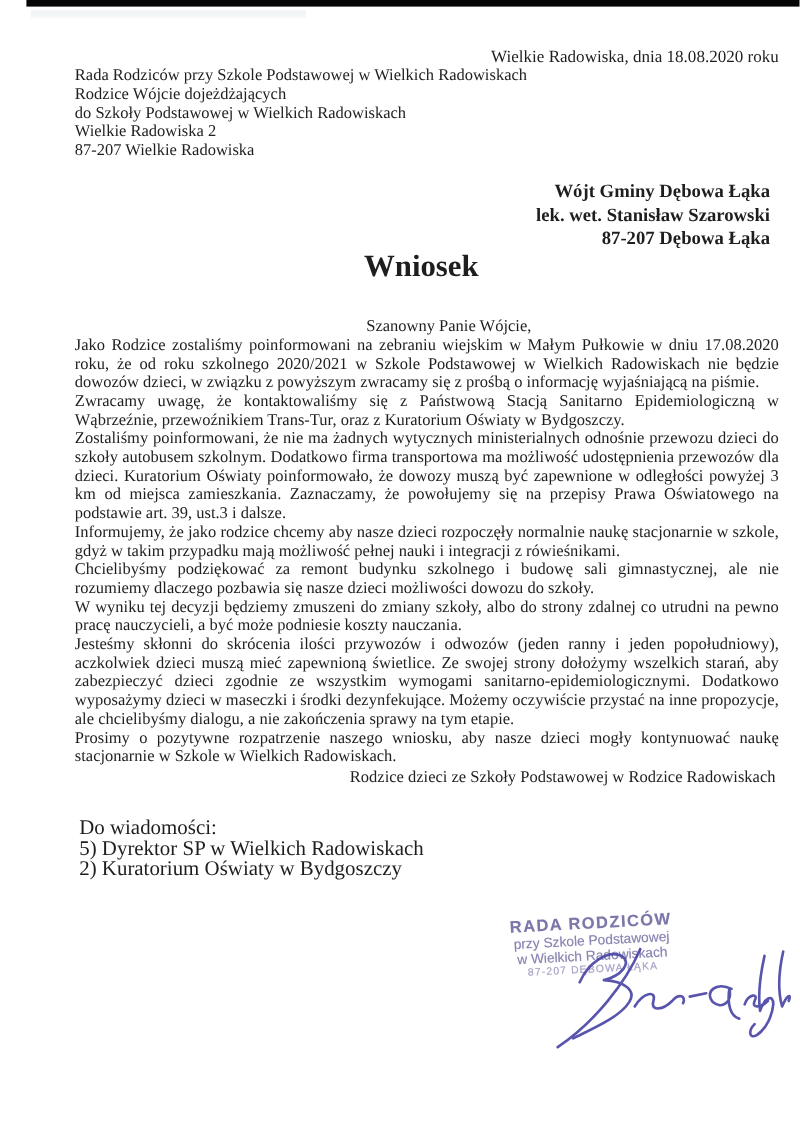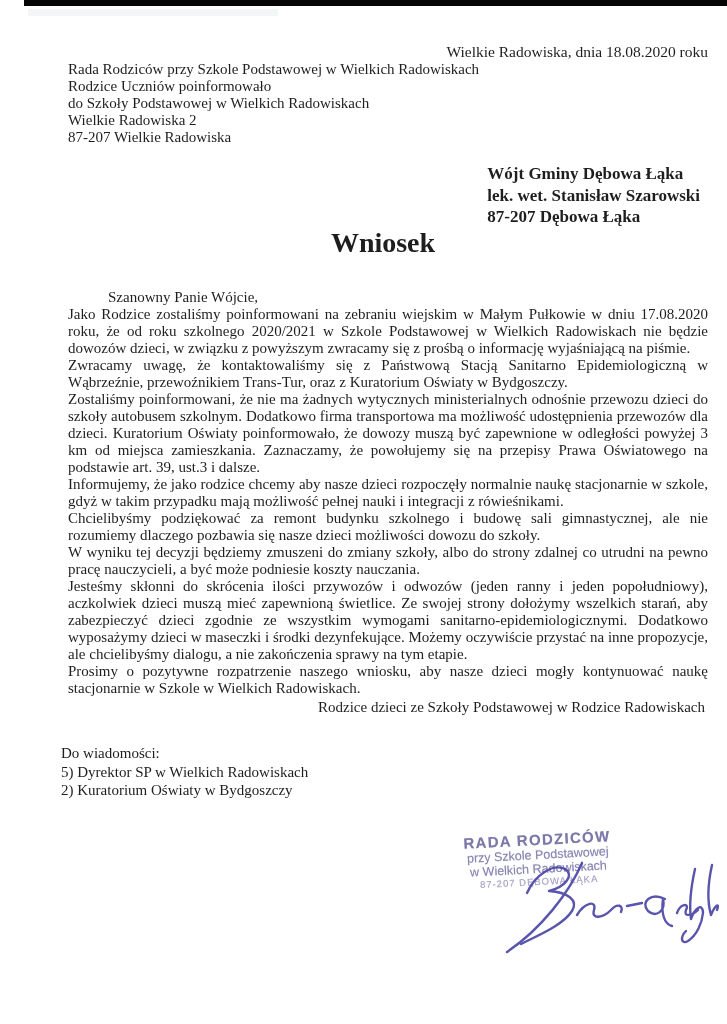--- a/index.html
+++ b/index.html
@@ -15,39 +15,39 @@
   .date-line{
     position:absolute;top:43px;right:19px;
     font-size:15.5px;white-space:nowrap;
   }
   .sender{
     position:absolute;top:61px;left:68px;
     font-size:15px;line-height:17px;white-space:nowrap;
   }
   .recipient{
     position:absolute;top:163px;right:27px;
-    font-size:17px;line-height:21.5px;font-weight:bold;white-space:nowrap;
+    font-size:17px;line-height:21.5px;font-weight:bold;text-align:right;white-space:nowrap;
   }
   .letter-title{
     position:absolute;top:227px;left:68px;width:630px;
     text-align:center;font-weight:bold;font-size:28px;
   }
   .letter-body{
     position:absolute;top:289px;left:68px;width:640px;
     font-size:15px;line-height:17px;
   }
   .letter-body p{margin:0;text-align:justify;}
-  .letter-body p.salutation{text-align:left;text-indent:40px;}
+  .letter-body p.salutation{text-align:center;text-indent:40px;}
   .closing-line{
     position:absolute;top:699px;right:22px;
     font-size:15px;white-space:nowrap;
   }
   .cc-block{
-    position:absolute;top:744px;left:61px;
-    font-size:15px;line-height:18.7px;white-space:nowrap;
+    position:absolute;top:744px;left:72px;
+    font-size:19px;line-height:18.7px;white-space:nowrap;
   }
   .stamp{
     position:absolute;top:831px;left:450px;width:176px;
     text-align:center;transform:rotate(-3deg);
     font-family:"Liberation Sans","DejaVu Sans",sans-serif;
     text-shadow:0 0 0.7px rgba(130,126,173,0.55);
     pointer-events:none;
   }
   .stamp .s1{font-size:15px;font-weight:bold;letter-spacing:1.3px;color:#7b77a8;}
   .stamp .s2,.stamp .s3{font-size:12.5px;color:#8a86b2;line-height:14px;}
@@ -57,21 +57,21 @@
 </head>
 <body>
 
 <div class="scan-bar"></div>
 <div class="scan-smudge"></div>
 
 <div class="date-line">Wielkie Radowiska, dnia 18.08.2020 roku</div>
 
 <div class="sender">
   <div>Rada Rodziców przy Szkole Podstawowej w Wielkich Radowiskach</div>
-  <div>Rodzice Uczniów poinformowało</div>
+  <div>Rodzice Wójcie dojeżdżających</div>
   <div>do Szkoły Podstawowej w Wielkich Radowiskach</div>
   <div>Wielkie Radowiska 2</div>
   <div>87-207 Wielkie Radowiska</div>
 </div>
 
 <div class="recipient">
   <div>Wójt Gminy Dębowa Łąka</div>
   <div>lek. wet. Stanisław Szarowski</div>
   <div>87-207 Dębowa Łąka</div>
 </div>

